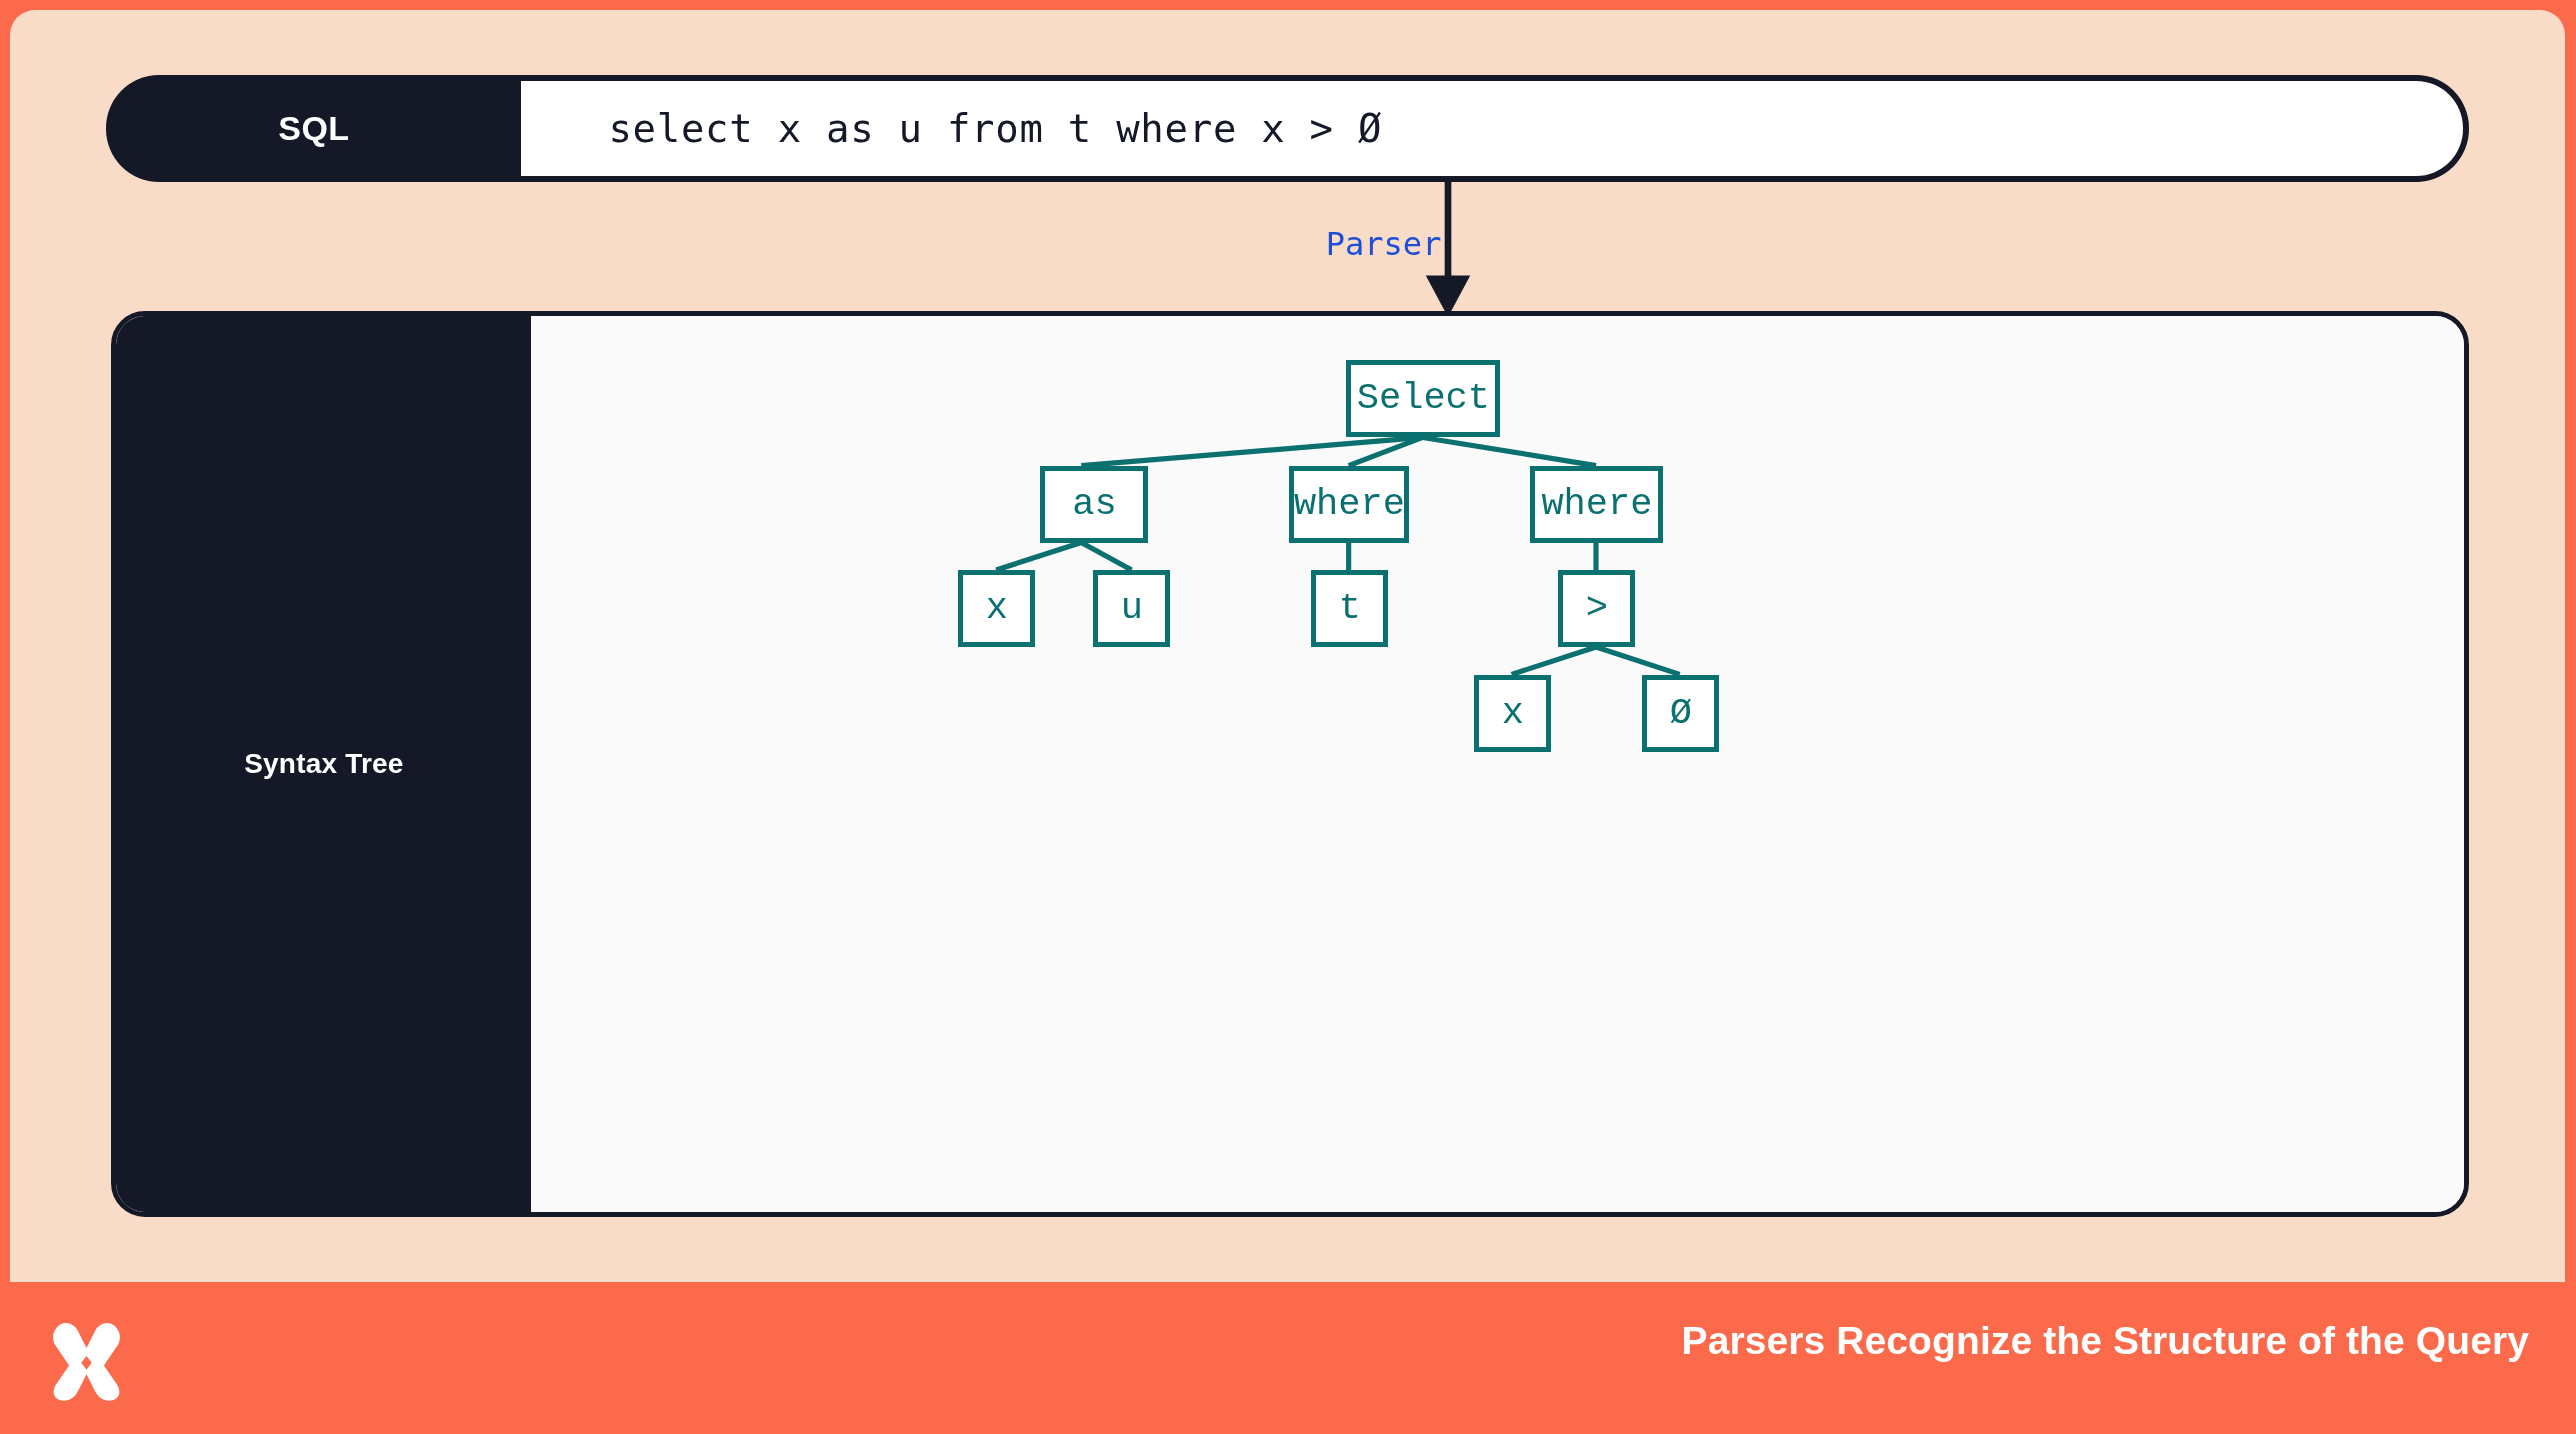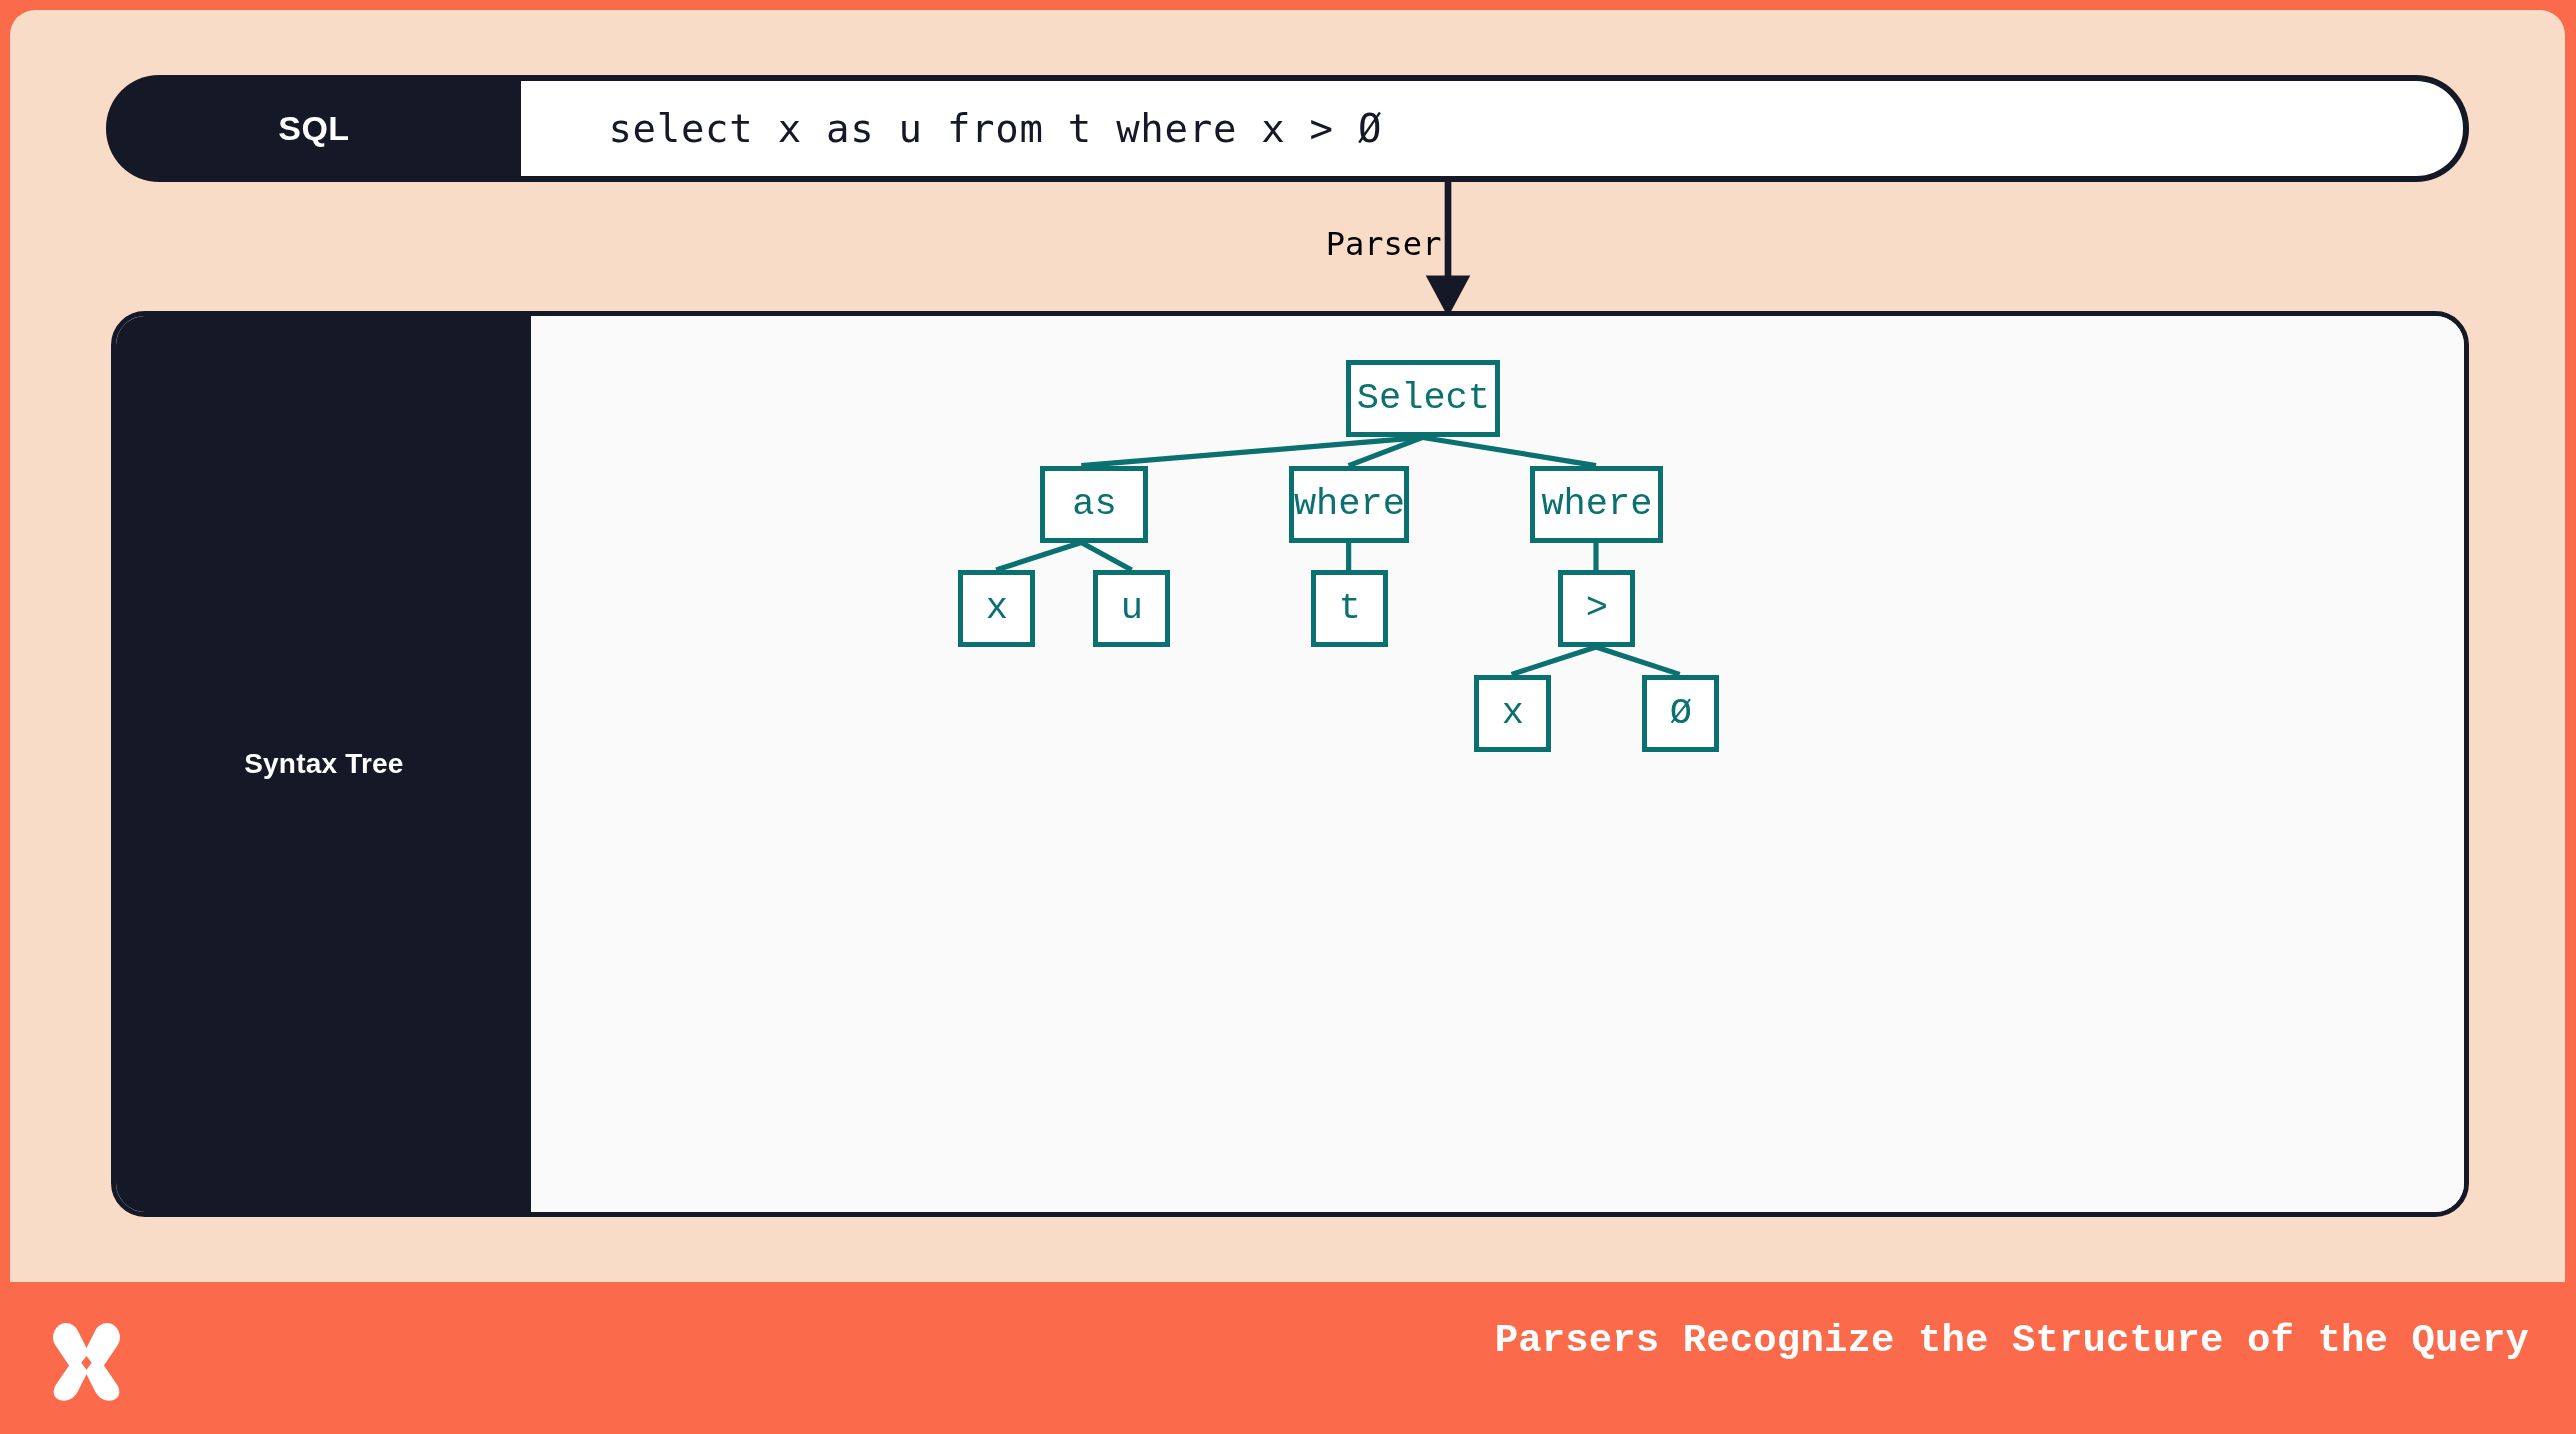--- a/index.html
+++ b/index.html
@@ -92,21 +92,21 @@
     position: absolute;
     left: 1260px;
     top: 172px;
     width: 356px;
     height: 135px;
   }
   .parser-label {
     position: absolute;
     right: 185px;
     top: 43px;
-    color: #000000;
+    color: #1d4ed8;
     font-family: "DejaVu Sans Mono", monospace;
     font-size: 32px;
     white-space: nowrap;
   }
 
   
   .tree-panel {
     position: absolute;
     left: 101px;
     top: 301px;
@@ -172,21 +172,20 @@
   
   .footer {
     position: absolute;
     left: 0;
     top: 1282px;
     width: 2576px;
     height: 153px;
     background: #FB6B4B;
     display: flex;
     align-items: center;
-    font-family: Liberation Mono, monospace;
   }
   .footer-logo {
     position: absolute;
     left: 43px;
     top: 33px;
     width: 87px;
     height: 87px;
   }
   .footer-tagline {
     position: absolute;

